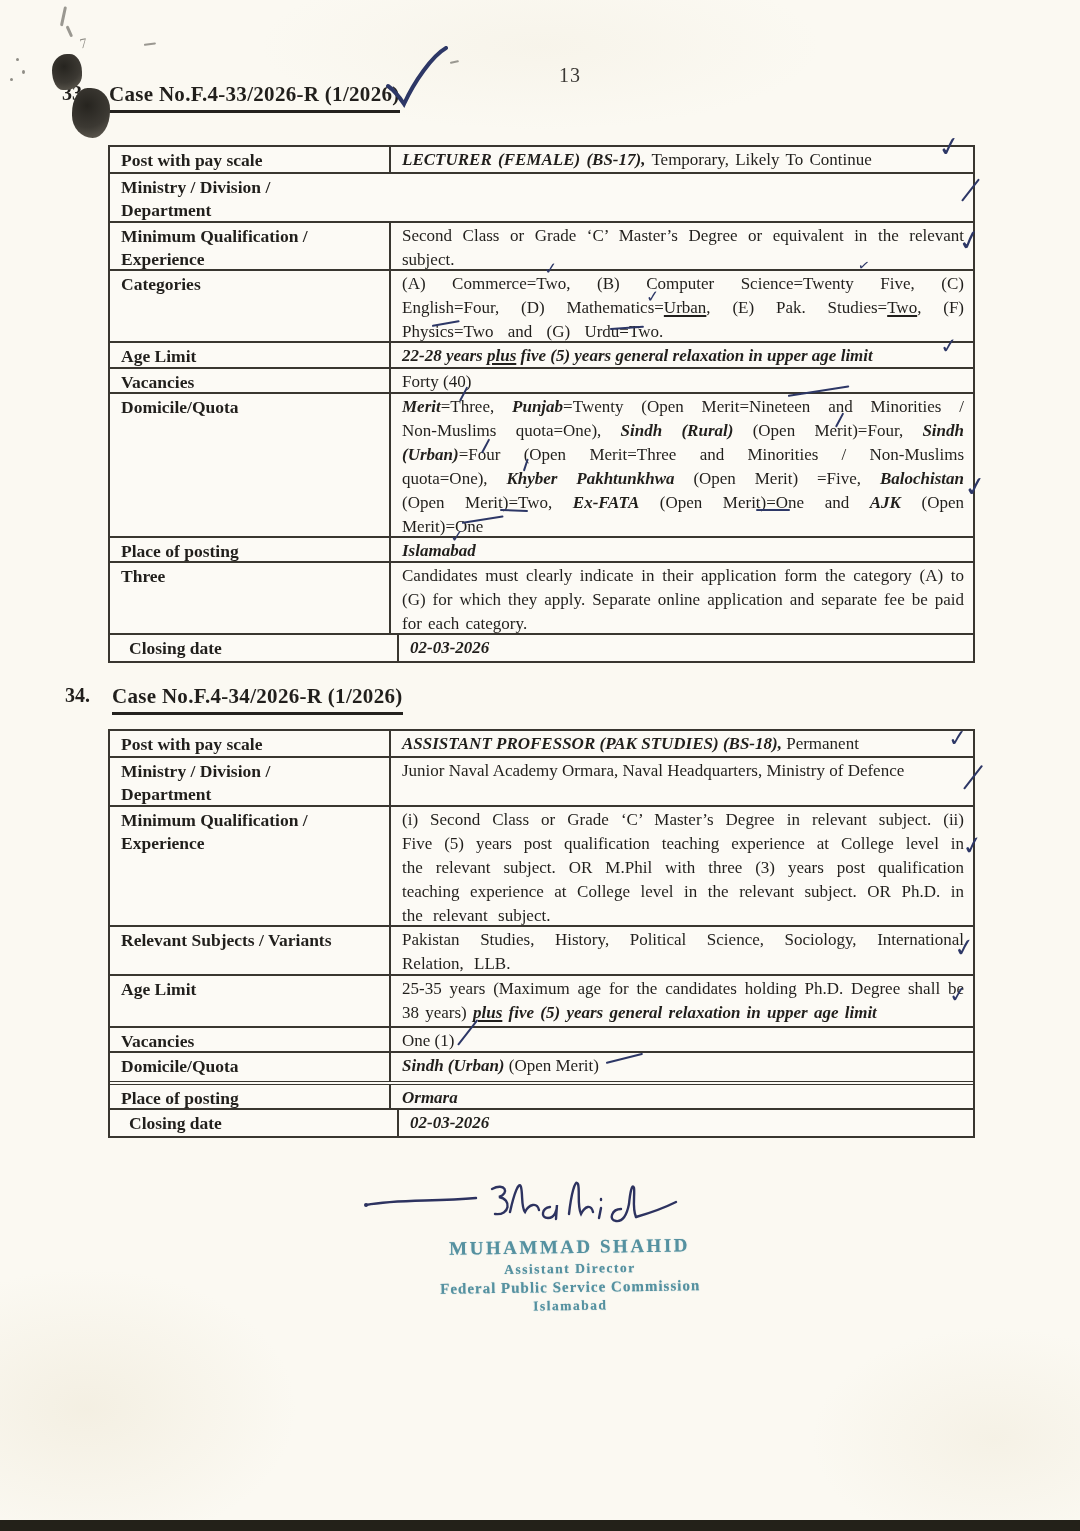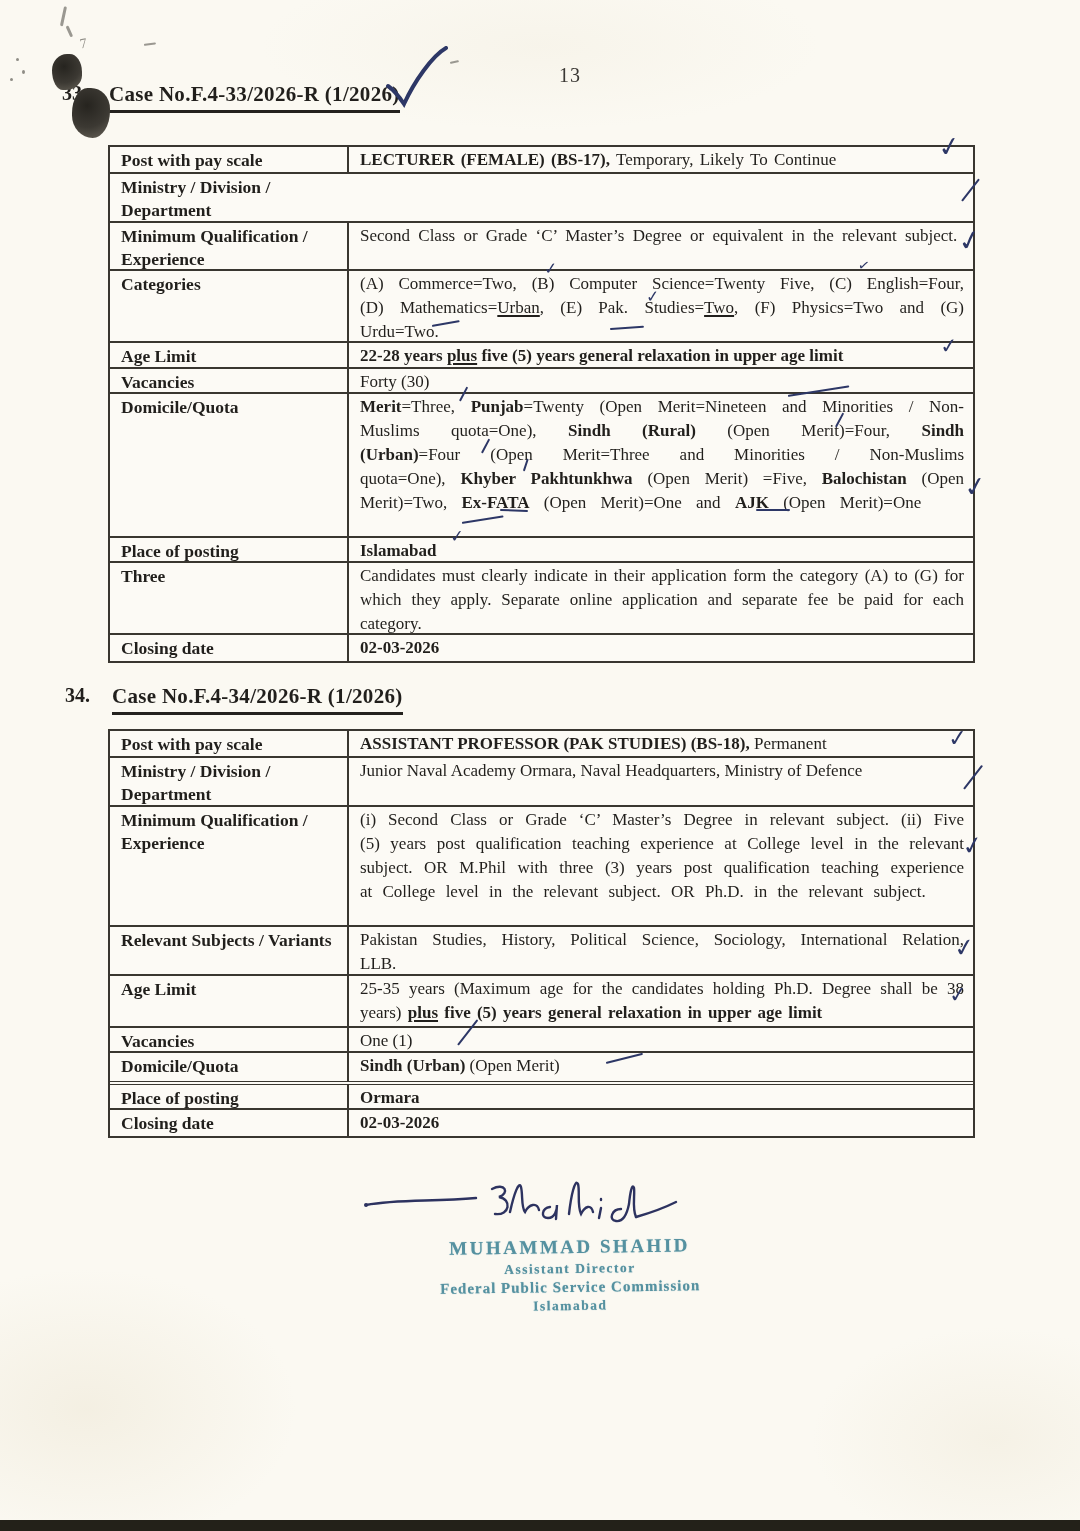--- a/index.html
+++ b/index.html
@@ -13,26 +13,26 @@
     overflow:hidden;
     font-family:"Liberation Serif","DejaVu Serif",serif;
     color:#211f1c;
   }
   .abs{position:absolute;}
   .pageno{font-size:20px;color:#3a3834;letter-spacing:1px;}
   .case-head{display:flex;align-items:flex-start;}
   .case-num{font-size:20px;font-weight:bold;margin-right:22px;}
   .case-title{font-size:21px;font-weight:bold;border-bottom:3px solid #24221e;padding-bottom:3px;letter-spacing:.3px;}
   .table{position:absolute;border:2px solid #393630;box-sizing:border-box;background:rgba(255,255,255,.25);}
-  .row{display:flex;box-sizing:border-box;border-bottom:2px solid #393630;overflow:hidden;}
-  .row:last-child{border-bottom:none;}
+  .row{display:flex;box-sizing:border-box;border-bottom:2px solid #393630;overflow:hidden;gap:42px;}
+  .row:last-child{border-bottom:none;margin-left:8px;}
   .cell{box-sizing:border-box;overflow:hidden;}
   .label{width:237px;font-weight:bold;font-size:17.5px;line-height:23px;padding:2px 8px 0 11px;}
   .value{flex:1;border-left:2px solid #393630;font-size:17px;line-height:24px;padding:1px 9px 0 11px;text-align:justify;}
-  .value .b,.b{font-weight:bold;}
+  .value .b,.b{font-weight:bold;font-style:italic;}
   .u{text-decoration:underline;text-decoration-thickness:2px;text-underline-offset:2px;}
   
   .ink{position:absolute;color:#2d3766;font-family:"DejaVu Sans",sans-serif;font-weight:bold;pointer-events:none;}
   .stroke{position:absolute;height:2.4px;background:#2d3766;border-radius:2px;transform-origin:left center;pointer-events:none;}
   .pencil{position:absolute;background:#9a9891;border-radius:2px;transform-origin:left center;}
   .dot{position:absolute;background:#8f8d86;border-radius:50%;}
   .blot{position:absolute;background:radial-gradient(circle at 40% 35%, #26241f 0%, #3c3933 55%, #5a564d 85%, transparent 100%);filter:blur(.4px);}
   .stamp{position:absolute;text-align:center;color:#47899a;transform:rotate(-.8deg);opacity:.92;text-shadow:0 0 1px rgba(71,137,154,.6);}
   .stamp .l1{font-size:19px;font-weight:bold;letter-spacing:2.5px;}
   .stamp .l2{font-size:13.5px;font-weight:bold;letter-spacing:1.5px;margin-top:3px;}
@@ -83,21 +83,21 @@
     <div class="row" style="height:72px">
       <div class="cell label">Categories</div>
       <div class="cell value" style="word-spacing:10px"><span>(A) Commerce=Two, (B) Computer Science=Twenty Five, (C) English=Four, (D) Mathematics=</span><span class="u">Urban</span><span>, (E) Pak. Studies=</span><span class="u">Two</span><span>, (F) Physics=Two and (G) Urdu=Two.</span></div>
     </div>
     <div class="row" style="height:26px">
       <div class="cell label">Age Limit</div>
       <div class="cell value"><span class="b">22-28 years </span><span class="b u">plus</span><span class="b"> five (5) years general relaxation in upper age limit</span></div>
     </div>
     <div class="row" style="height:25px">
       <div class="cell label">Vacancies</div>
-      <div class="cell value"><span>Forty (30)</span></div>
+      <div class="cell value"><span>Forty (40)</span></div>
     </div>
     <div class="row" style="height:144px">
       <div class="cell label">Domicile/Quota</div>
       <div class="cell value" style="word-spacing:10px"><span class="b">Merit</span><span>=Three, </span><span class="b">Punjab</span><span>=Twenty (Open Merit=Nineteen and Minorities / Non-Muslims quota=One), </span><span class="b">Sindh (Rural)</span><span> (Open Merit)=Four, </span><span class="b">Sindh (Urban)</span><span>=Four (Open Merit=Three and Minorities / Non-Muslims quota=One), </span><span class="b">Khyber Pakhtunkhwa</span><span> (Open Merit) =Five, </span><span class="b">Balochistan</span><span> (Open Merit)=Two, </span><span class="b">Ex-FATA</span><span> (Open Merit)=One and </span><span class="b">AJK</span><span> (Open Merit)=One</span></div>
     </div>
     <div class="row" style="height:25px">
       <div class="cell label">Place of posting</div>
       <div class="cell value"><span class="b">Islamabad</span></div>
     </div>
     <div class="row" style="height:72px">

